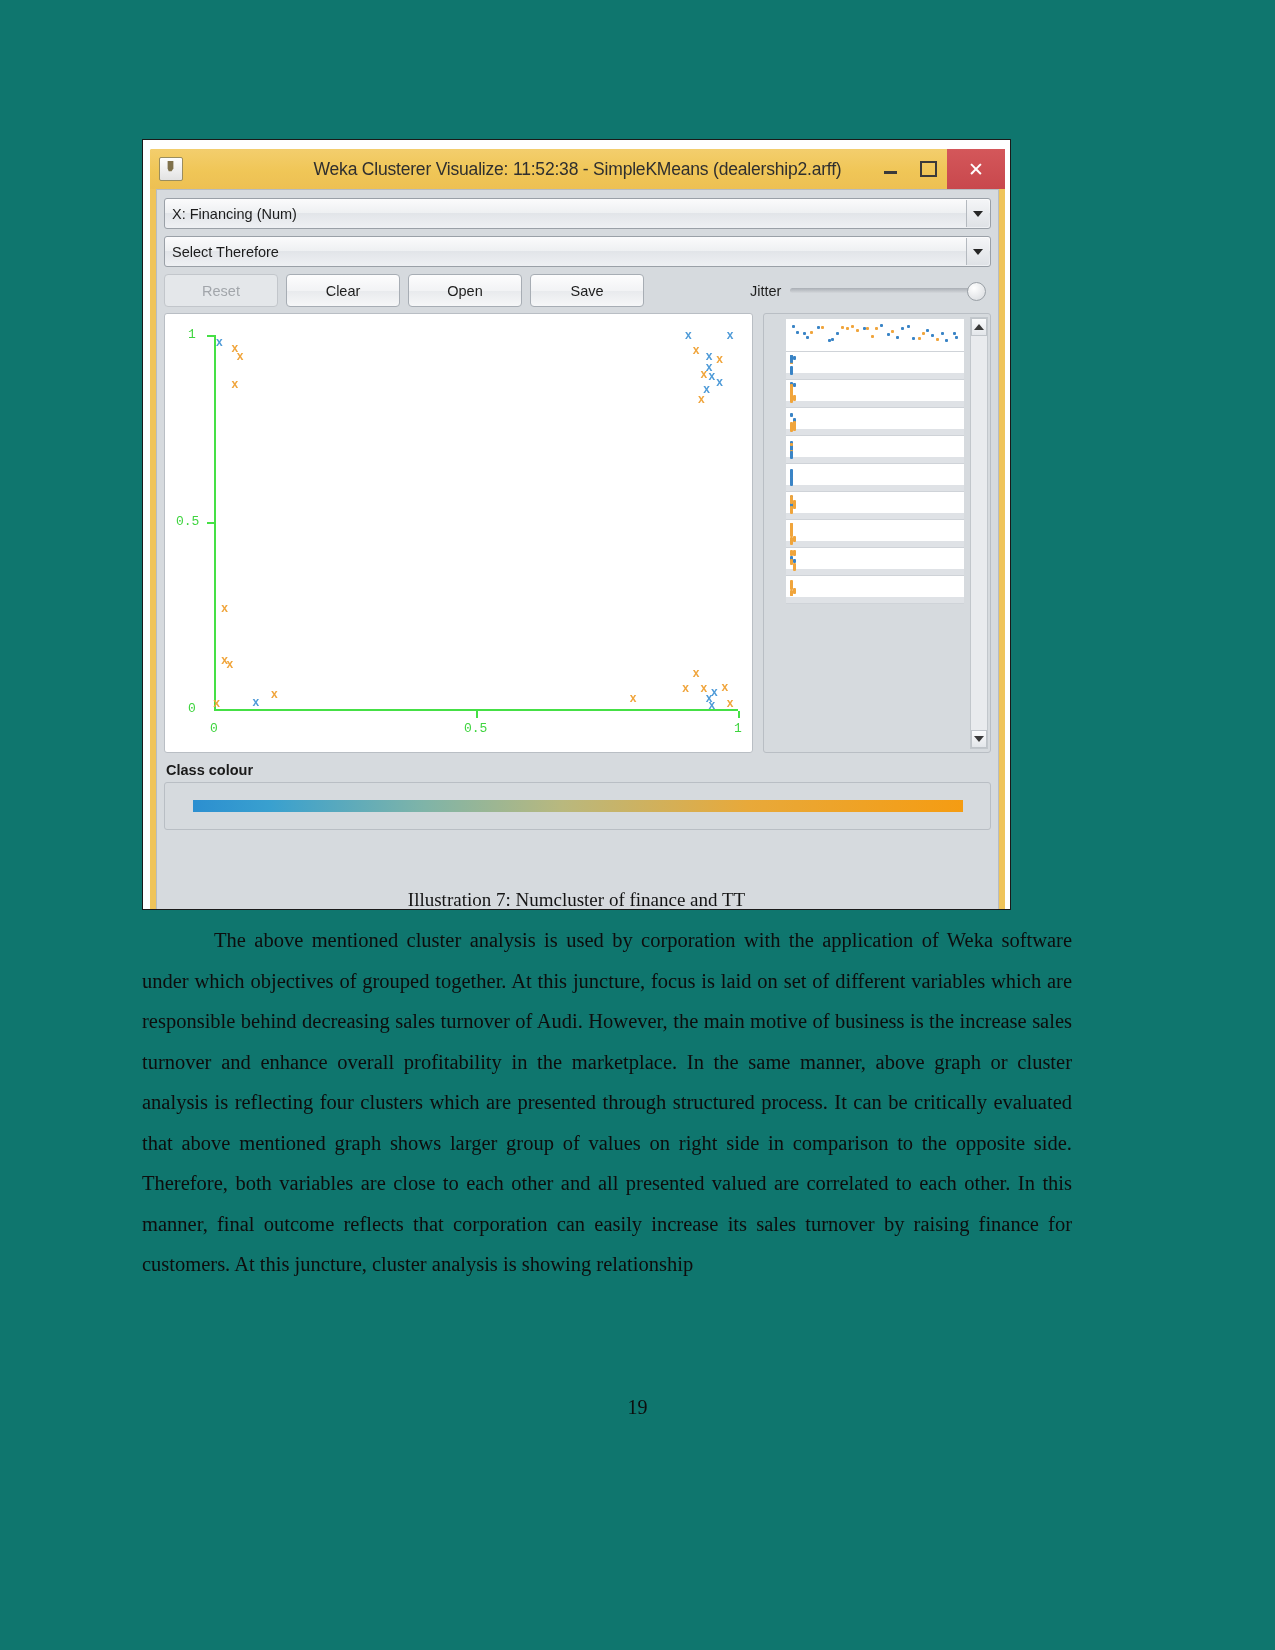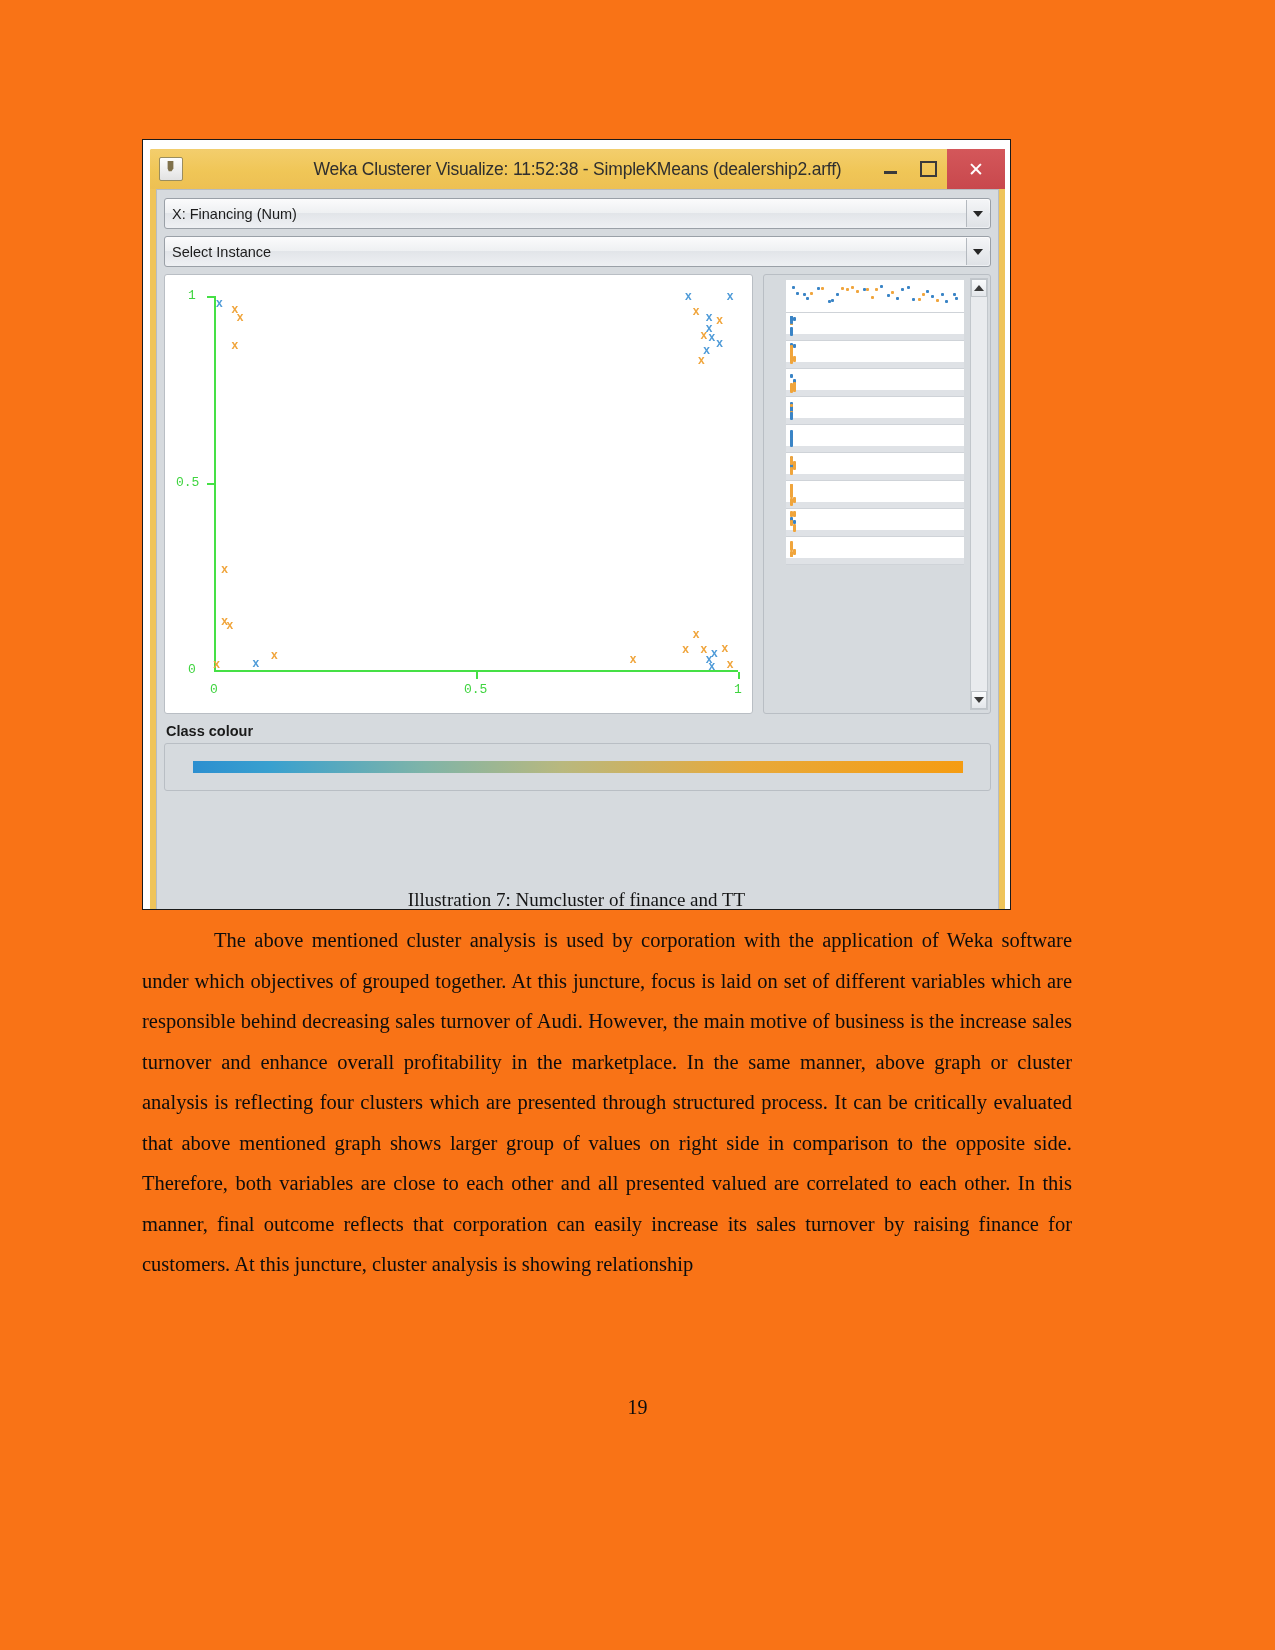--- a/index.html
+++ b/index.html
@@ -5,21 +5,21 @@
   html, body {
     margin: 0; padding: 0;
     background: #ffffff;
     width: 1275px; height: 1650px;
     font-family: "Liberation Serif", serif;
   }
   #page {
     position: relative;
     width: 1275px; height: 1650px;
     overflow: hidden;
-    background: #f97316;
+    background: #0f766e;
   }
 
   
   .figure-wrap {
     position: absolute;
     left: 142px; top: 139px;
     width: 869px; height: 771px;
     border: 1px solid #1a1a1a;
     background: #ffffff;
     overflow: hidden;
@@ -325,25 +325,37 @@
 
         <div class="combo-row">
           <div class="combo">
             <span class="combo-label">X: Financing (Num)</span>
             <span class="combo-arrow"></span>
           </div>
         </div>
 
         <div class="combo-row">
           <div class="combo">
-            <span class="combo-label">Select Instance</span>
+            <span class="combo-label">Select Therefore</span>
             <span class="combo-arrow"></span>
           </div>
         </div>
 
+        <div class="btn-row">
+          <div class="wbtn disabled">Reset</div>
+          <div class="wbtn">Clear</div>
+          <div class="wbtn">Open</div>
+          <div class="wbtn">Save</div>
+          <div class="jitter-wrap">
+            <span class="jitter-label">Jitter</span>
+            <span class="jitter-track">
+              <span class="jitter-knob"></span>
+            </span>
+          </div>
+        </div>
 
 
         <div class="plot-area-row">
 
           <div class="plot-panel">
             <div class="plot-canvas">
 
             <div class="axis-v" style="left: 46px; top: 18px; height: 376px;"></div>
                 <div class="axis-h" style="left: 46px; top: 392px; width: 524px;"></div>
                 <div class="axis-text" style="left: 20px; top: 384px;">0</div>

